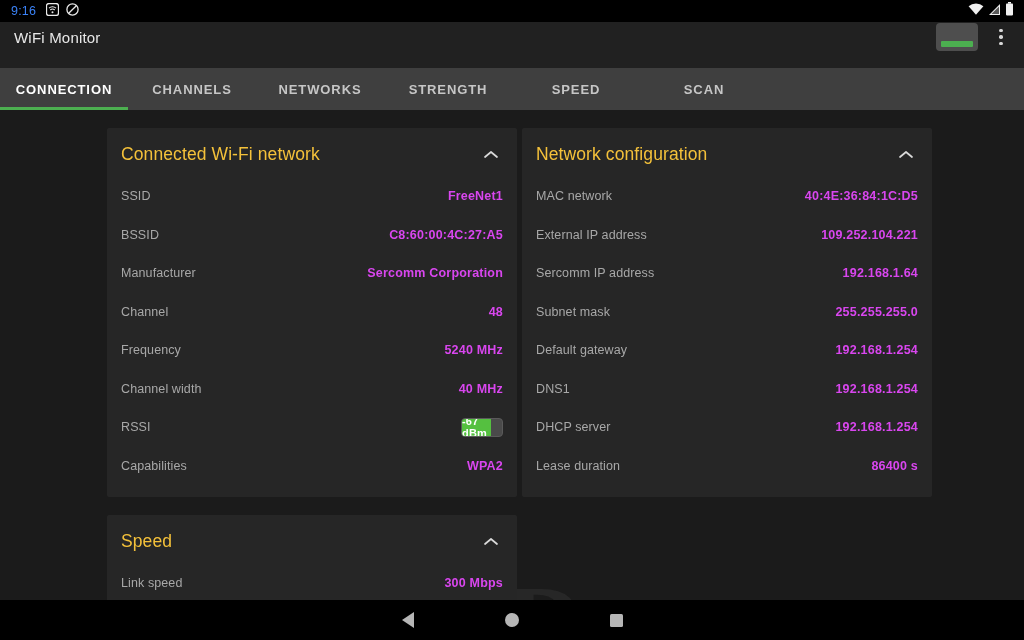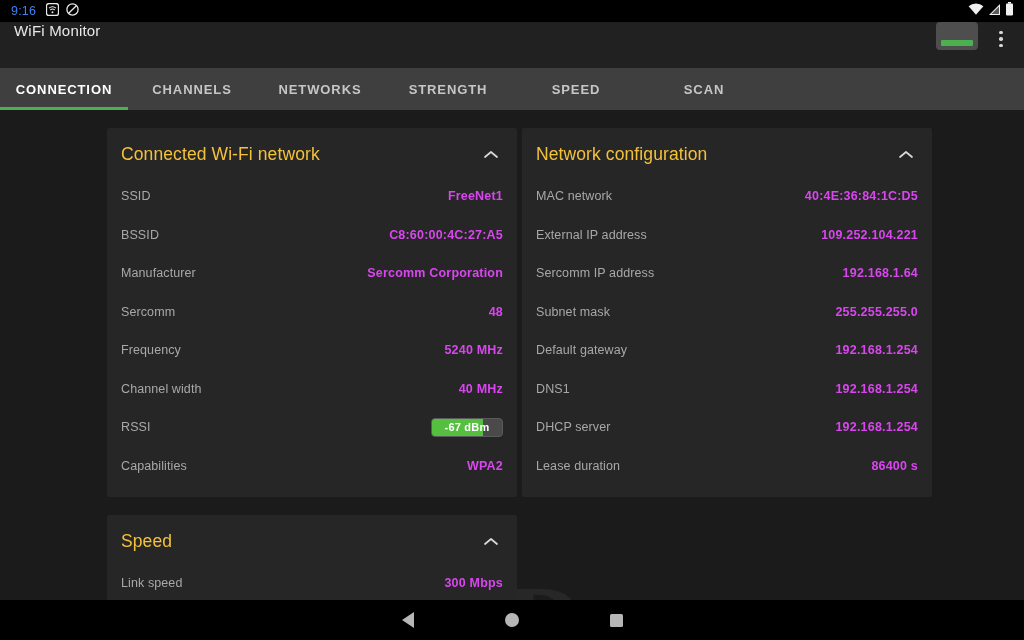--- a/index.html
+++ b/index.html
@@ -29,21 +29,21 @@
     margin-right: 10px; padding-left: 3px;
   }
   .sb-icons-left { display: flex; align-items: center; gap: 7px; }
   .sb-icons-right { margin-left: auto; display: flex; align-items: center; gap: 4px; padding-right: 2px; }
   .sb-ico { display: block; }
 
   
   #appbar {
     height: 46px; flex: 0 0 46px;
     background: #212121;
-    display: flex; 
+    display: flex; align-items: center;
     padding: 0 10px 16px 14px;
   }
   #appbar .title {
     color: #e8e8e8; font-size: 15px; letter-spacing: .2px;
   }
   #appbar .spacer { flex: 1; }
   .level-widget {
     width: 42px; height: 28px; border-radius: 4px;
     background: #4e4e4e;
     position: relative;
@@ -133,21 +133,21 @@
     color: #a8a8a8; font-size: 12.5px; letter-spacing: .1px;
   }
   .row .v {
     margin-left: auto;
     color: #d946ef; font-size: 12.5px; font-weight: bold; letter-spacing: .2px;
   }
 
   
   .badge-rssi {
     margin-left: auto;
-    width: 72px; height: 19px;
+    width: 42px; height: 19px;
     border-radius: 4px;
     background: #4a4a4a;
     border: 1px solid #5a5a5a;
     position: relative;
     display: flex; align-items: center; justify-content: center;
     overflow: hidden;
   }
   .badge-rssi .fill {
     position: absolute; left: 0; top: 0; bottom: 0;
     width: 73%;
@@ -279,21 +279,21 @@
           </div>
           <div class="row">
             <span class="k">BSSID</span>
             <span class="v">C8:60:00:4C:27:A5</span>
           </div>
           <div class="row">
             <span class="k">Manufacturer</span>
             <span class="v">Sercomm Corporation</span>
           </div>
           <div class="row">
-            <span class="k">Sercomm</span>
+            <span class="k">Channel</span>
             <span class="v">48</span>
           </div>
           <div class="row">
             <span class="k">Frequency</span>
             <span class="v">5240 MHz</span>
           </div>
           <div class="row">
             <span class="k">Channel width</span>
             <span class="v">40 MHz</span>
           </div>

